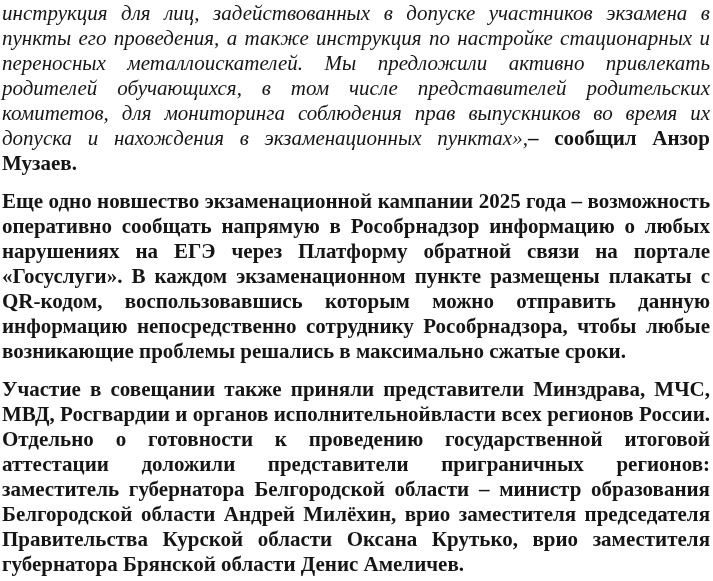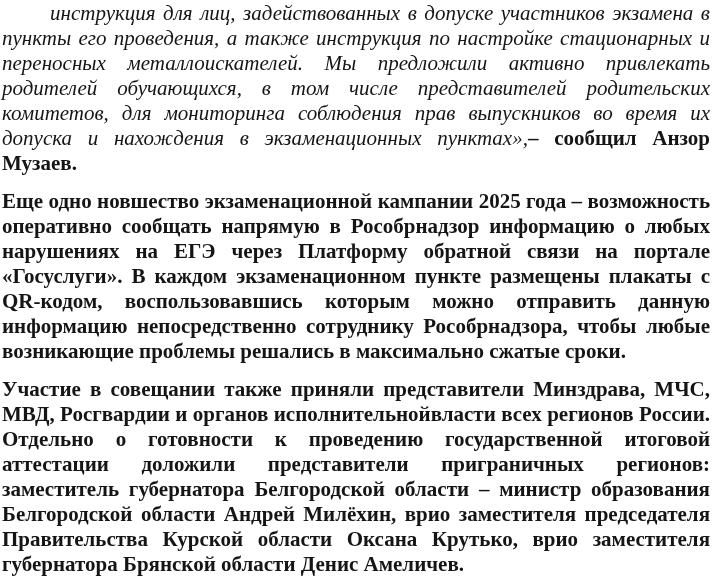--- a/index.html
+++ b/index.html
@@ -22,21 +22,21 @@
     font-size: 21px;
     line-height: 25px;
     text-align: justify;
     text-justify: inter-word;
     -webkit-hyphens: none;
     hyphens: none;
   }
   p.para:last-child {
     margin-bottom: 0;
   }
-  .italic  { font-style: italic; margin-left: 48px; }
+  .italic  { font-style: italic; }
   .bold    { font-weight: 700; }
   .regular { font-style: normal; font-weight: 700; }
 </style>
 </head>
 <body>
 
 <div class="page">
   <div>
       <p class="para"><span class="italic">инструкция для лиц, задействованных в допуске участников экзамена в пункты его проведения, а также инструкция по настройке стационарных и переносных металлоискателей. Мы предложили активно привлекать родителей обучающихся, в том числе представителей родительских комитетов, для мониторинга соблюдения прав выпускников во время их допуска и нахождения в экзаменационных пунктах»,</span><span class="bold">–</span><span class="regular"> сообщил </span><span class="bold">Анзор Музаев</span><span class="regular">.</span></p>
       <p class="para"><span class="regular">Еще одно новшество экзаменационной кампании 2025 года </span><span class="bold">–</span><span class="regular"> возможность оперативно сообщать напрямую в Рособрнадзор информацию о любых нарушениях на ЕГЭ через Платформу обратной связи на портале «Госуслуги». В каждом экзаменационном пункте размещены плакаты с QR-кодом, воспользовавшись которым можно отправить данную информацию непосредственно сотруднику Рособрнадзора, чтобы любые возникающие проблемы решались в максимально сжатые сроки.</span></p>

